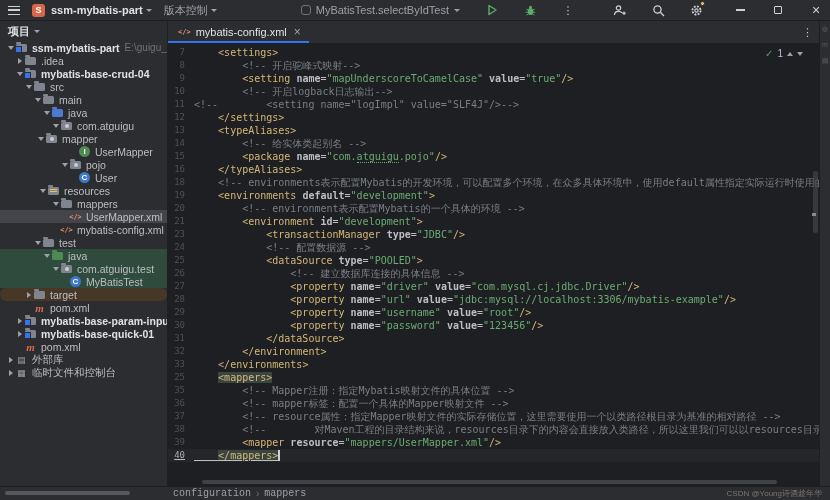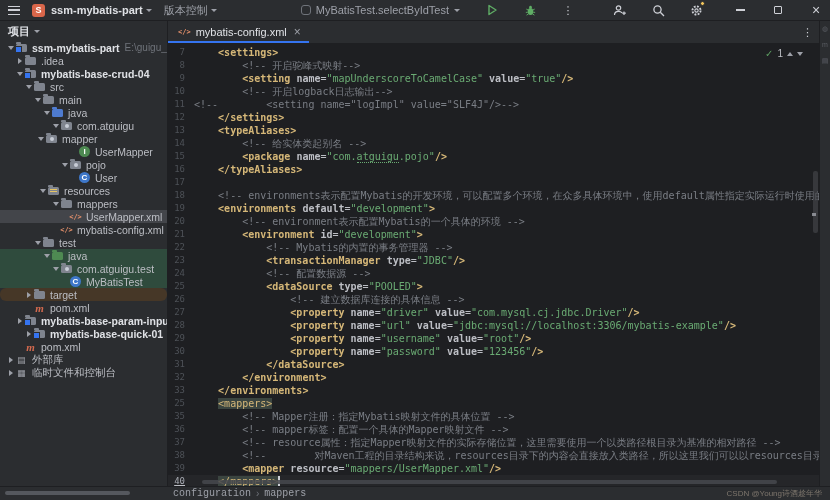--- a/index.html
+++ b/index.html
@@ -89,21 +89,21 @@
   .insp .dn { border:3px solid transparent; border-top:4px solid #9da0a8; margin-top:3px; }
 
   #code { flex:1 1 auto; overflow:hidden; padding-top:2px; position:relative; }
   .cline { height:13px; line-height:13px; display:flex; white-space:pre; overflow:hidden;
            font-family:"DejaVu Sans Mono","Liberation Mono",monospace; font-size:10px; }
   .cline.active { background:rgba(255,255,255,0.035);text-decoration:underline; }
   .ln { width:26px; flex:0 0 26px; text-align:right; padding-right:9px; color:#4d5157; font-size:9px; cursor:pointer; }
   .cline.active .ln { color:#a8abb3; }
   .ctext { flex:1 1 auto; overflow:hidden; }
   .tk-p { color:#bcbec4; }
-  .tk-t { color:#d5b778;font-weight:bold; }
+  .tk-t { color:#d5b778; }
   .tk-a { color:#bcbec4; font-weight:bold; }
   .tk-s { color:#6aab73; }
   .tk-st { color:#6aab73; border-bottom:1px dotted #6aab73; }
   .tk-c { color:#7a7e85; }
   .tk-th { color:#d5b778; background:#3b4540; }
   .caret { display:inline-block; width:1.5px; height:11px; background:#ced0d6; vertical-align:-2px; }
 
   .hscroll-editor { position:absolute; left:34px; right:42px; bottom:2px; height:4px;
                     background:#47494e; border-radius:2px; opacity:.85; cursor:pointer; }
   .vscroll-editor { position:absolute; right:1px; top:150px; height:62px; width:5px;
@@ -343,21 +343,21 @@
             </span>
             <span class="tlabel">pom.xml</span>
           </div>
           <div class="trow bold" style="padding-left: 15px;">
             <span class="chev closed"></span>
             <span class="ticon ic-module">
               <span class="fold"></span>
             </span>
             <span class="tlabel">mybatis-base-param-input-02</span>
           </div>
-          <div class="trow bold" style="padding-left: 24px;">
+          <div class="trow bold" style="padding-left: 15px;">
             <span class="chev closed"></span>
             <span class="ticon ic-module">
               <span class="fold"></span>
             </span>
             <span class="tlabel">mybatis-base-quick-01</span>
           </div>
           <div class="trow" style="padding-left: 15px;">
             <span class="chev"></span>
             <span class="ticon ic-maven">
               <span class="mvn">m</span>
@@ -402,26 +402,24 @@
           <div class="cline"><span class="ln">7</span><span class="ctext"><span class="tk-p">    </span><span class="tk-t">&lt;settings&gt;</span></span></div>
           <div class="cline"><span class="ln">8</span><span class="ctext"><span class="tk-p">        </span><span class="tk-c">&lt;!-- 开启驼峰式映射--&gt;</span></span></div>
           <div class="cline"><span class="ln">9</span><span class="ctext"><span class="tk-p">        </span><span class="tk-t">&lt;setting</span><span class="tk-p"> </span><span class="tk-a">name</span><span class="tk-p">=</span><span class="tk-s">"mapUnderscoreToCamelCase"</span><span class="tk-p"> </span><span class="tk-a">value</span><span class="tk-p">=</span><span class="tk-s">"true"</span><span class="tk-t">/&gt;</span></span></div>
           <div class="cline"><span class="ln">10</span><span class="ctext"><span class="tk-p">        </span><span class="tk-c">&lt;!-- 开启logback日志输出--&gt;</span></span></div>
           <div class="cline"><span class="ln">11</span><span class="ctext"><span class="tk-c">&lt;!--        &lt;setting name="logImpl" value="SLF4J"/&gt;--&gt;</span></span></div>
           <div class="cline"><span class="ln">12</span><span class="ctext"><span class="tk-p">    </span><span class="tk-t">&lt;/settings&gt;</span></span></div>
           <div class="cline"><span class="ln">13</span><span class="ctext"><span class="tk-p">    </span><span class="tk-t">&lt;typeAliases&gt;</span></span></div>
           <div class="cline"><span class="ln">14</span><span class="ctext"><span class="tk-p">        </span><span class="tk-c">&lt;!-- 给实体类起别名 --&gt;</span></span></div>
           <div class="cline"><span class="ln">15</span><span class="ctext"><span class="tk-p">        </span><span class="tk-t">&lt;package</span><span class="tk-p"> </span><span class="tk-a">name</span><span class="tk-p">=</span><span class="tk-s">"com.</span><span class="tk-st">atguigu</span><span class="tk-s">.pojo"</span><span class="tk-t">/&gt;</span></span></div>
           <div class="cline"><span class="ln">16</span><span class="ctext"><span class="tk-p">    </span><span class="tk-t">&lt;/typeAliases&gt;</span></span></div>
-          <div class="cline"><span class="ln">17</span><span class="ctext"></span></div>
           <div class="cline"><span class="ln">18</span><span class="ctext"><span class="tk-p">    </span><span class="tk-c">&lt;!-- environments表示配置Mybatis的开发环境，可以配置多个环境，在众多具体环境中，使用default属性指定实际运行时使用的环境。default属性的取值是environment标签的id属性的值。--&gt;</span></span></div>
           <div class="cline"><span class="ln">19</span><span class="ctext"><span class="tk-p">    </span><span class="tk-t">&lt;environments</span><span class="tk-p"> </span><span class="tk-a">default</span><span class="tk-p">=</span><span class="tk-s">"development"</span><span class="tk-t">&gt;</span></span></div>
           <div class="cline"><span class="ln">20</span><span class="ctext"><span class="tk-p">        </span><span class="tk-c">&lt;!-- environment表示配置Mybatis的一个具体的环境 --&gt;</span></span></div>
           <div class="cline"><span class="ln">21</span><span class="ctext"><span class="tk-p">        </span><span class="tk-t">&lt;environment</span><span class="tk-p"> </span><span class="tk-a">id</span><span class="tk-p">=</span><span class="tk-s">"development"</span><span class="tk-t">&gt;</span></span></div>
-          <div class="cline"><span class="ln">22</span><span class="ctext"><span class="tk-p">            </span><span class="tk-c">&lt;!-- Mybatis的内置的事务管理器 --&gt;</span></span></div>
           <div class="cline"><span class="ln">23</span><span class="ctext"><span class="tk-p">            </span><span class="tk-t">&lt;transactionManager</span><span class="tk-p"> </span><span class="tk-a">type</span><span class="tk-p">=</span><span class="tk-s">"JDBC"</span><span class="tk-t">/&gt;</span></span></div>
           <div class="cline"><span class="ln">24</span><span class="ctext"><span class="tk-p">            </span><span class="tk-c">&lt;!-- 配置数据源 --&gt;</span></span></div>
           <div class="cline"><span class="ln">25</span><span class="ctext"><span class="tk-p">            </span><span class="tk-t">&lt;dataSource</span><span class="tk-p"> </span><span class="tk-a">type</span><span class="tk-p">=</span><span class="tk-s">"POOLED"</span><span class="tk-t">&gt;</span></span></div>
           <div class="cline"><span class="ln">26</span><span class="ctext"><span class="tk-p">                </span><span class="tk-c">&lt;!-- 建立数据库连接的具体信息 --&gt;</span></span></div>
           <div class="cline"><span class="ln">27</span><span class="ctext"><span class="tk-p">                </span><span class="tk-t">&lt;property</span><span class="tk-p"> </span><span class="tk-a">name</span><span class="tk-p">=</span><span class="tk-s">"driver"</span><span class="tk-p"> </span><span class="tk-a">value</span><span class="tk-p">=</span><span class="tk-s">"com.mysql.cj.jdbc.Driver"</span><span class="tk-t">/&gt;</span></span></div>
           <div class="cline"><span class="ln">28</span><span class="ctext"><span class="tk-p">                </span><span class="tk-t">&lt;property</span><span class="tk-p"> </span><span class="tk-a">name</span><span class="tk-p">=</span><span class="tk-s">"url"</span><span class="tk-p"> </span><span class="tk-a">value</span><span class="tk-p">=</span><span class="tk-s">"jdbc:mysql://localhost:3306/mybatis-example"</span><span class="tk-t">/&gt;</span></span></div>
           <div class="cline"><span class="ln">29</span><span class="ctext"><span class="tk-p">                </span><span class="tk-t">&lt;property</span><span class="tk-p"> </span><span class="tk-a">name</span><span class="tk-p">=</span><span class="tk-s">"username"</span><span class="tk-p"> </span><span class="tk-a">value</span><span class="tk-p">=</span><span class="tk-s">"root"</span><span class="tk-t">/&gt;</span></span></div>
           <div class="cline"><span class="ln">30</span><span class="ctext"><span class="tk-p">                </span><span class="tk-t">&lt;property</span><span class="tk-p"> </span><span class="tk-a">name</span><span class="tk-p">=</span><span class="tk-s">"password"</span><span class="tk-p"> </span><span class="tk-a">value</span><span class="tk-p">=</span><span class="tk-s">"123456"</span><span class="tk-t">/&gt;</span></span></div>
           <div class="cline"><span class="ln">31</span><span class="ctext"><span class="tk-p">            </span><span class="tk-t">&lt;/dataSource&gt;</span></span></div>
           <div class="cline"><span class="ln">32</span><span class="ctext"><span class="tk-p">        </span><span class="tk-t">&lt;/environment&gt;</span></span></div>

